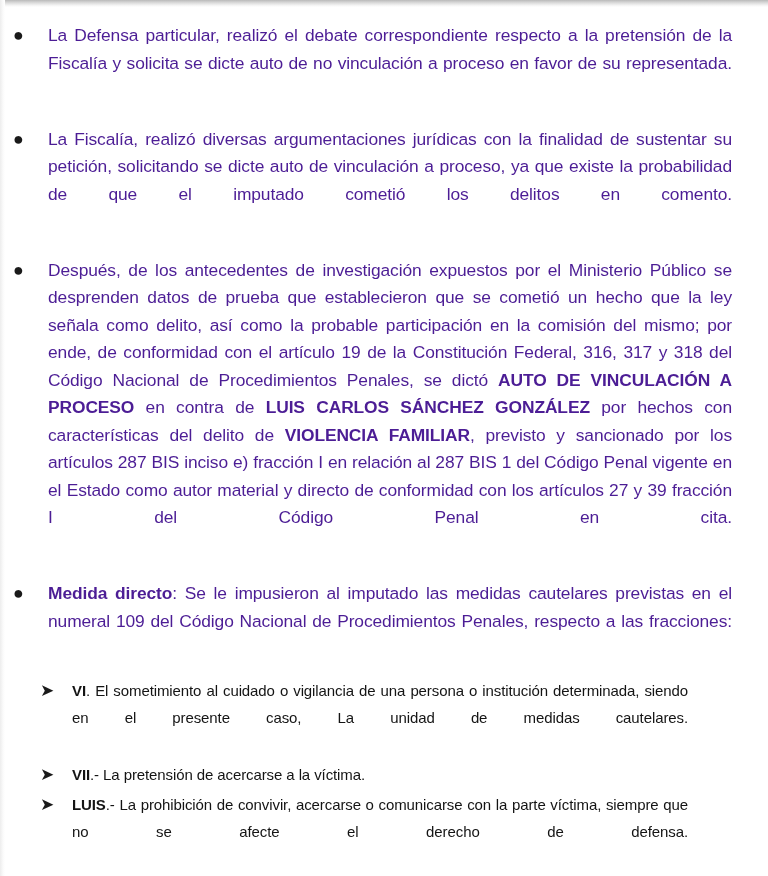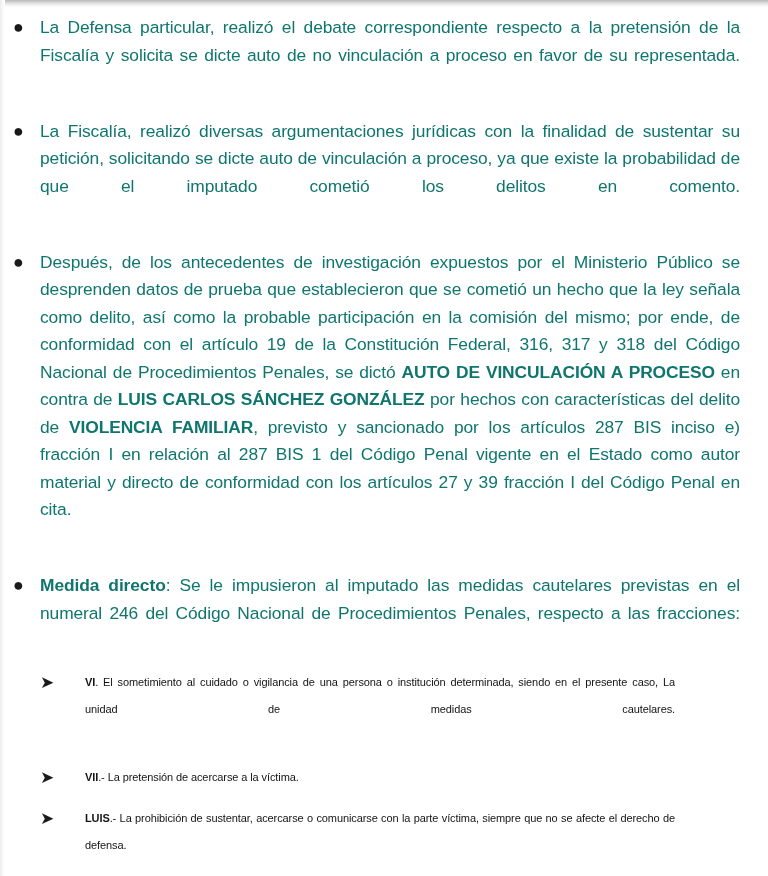--- a/index.html
+++ b/index.html
@@ -64,27 +64,27 @@
   }
   .bullet-marker {
     position: absolute;
     left: 13px;
     top: 0;
     font-size: 18px;
     line-height: 27.5px;
     color: #1a1a1a;
   }
   .para {
-    margin: 0;
+    margin: 8px;
     font-size: 17.4px;
     line-height: 27.5px;
     text-align: justify;
     text-justify: inter-word;
     letter-spacing: -0.1px;
-    color: #0f766e;
+    color: #4c1d95;
     word-spacing: 0.2px;
   }
   .para b {
     font-weight: 700;
   }
   .para .u {
     font-weight: 700;
     text-underline-offset: 1px;
   }
 
@@ -111,22 +111,22 @@
   }
   .frac-marker {
     position: absolute;
     left: 0px;
     top: 0;
     font-size: 17px;
     line-height: 27.5px;
     color: #1a1a1a;
   }
   .frac-text {
-    margin: 13px;
-    font-size: 11px;
+    margin: 0;
+    font-size: 15px;
     line-height: 27.5px;
     text-align: justify;
     text-justify: inter-word;
     letter-spacing: -0.1px;
     color: #141414;
   }
   .frac-text::after {
     content: "";
     display: inline-block;
     width: 100%;
@@ -159,37 +159,37 @@
       <p class="para"><span>La Fiscalía, realizó diversas argumentaciones jurídicas con la finalidad de sustentar su petición, solicitando se dicte auto de vinculación a proceso, ya que existe la probabilidad de que el imputado cometió los delitos en comento.</span></p>
     </li>
 
     <li class="bullet-item">
       <span class="bullet-marker">●</span>
       <p class="para"><span>Después, de los antecedentes de investigación expuestos por el Ministerio Público se desprenden datos de prueba que establecieron que se cometió un hecho que la ley señala como delito, así como la probable participación en la comisión del mismo; por ende, de conformidad con el artículo 19 de la Constitución Federal, 316, 317 y 318 del Código Nacional de Procedimientos Penales, se dictó </span><b>AUTO DE VINCULACIÓN A PROCESO</b><span> en contra de </span><span class="u">LUIS CARLOS SÁNCHEZ GONZÁLEZ</span><span> por hechos con características del delito de </span><b>VIOLENCIA FAMILIAR</b><span>, previsto y sancionado por los artículos 287 BIS inciso e) fracción I en relación al 287 BIS 1 del Código Penal vigente en el Estado como autor material y directo de conformidad con los artículos 27 y 39 fracción I del Código Penal en cita.</span></p>
     </li>
 
     <li class="bullet-item">
       <span class="bullet-marker">●</span>
-      <p class="para"><b>Medida directo</b><span>: Se le impusieron al imputado las medidas cautelares previstas en el numeral 246 del Código Nacional de Procedimientos Penales, respecto a las fracciones:</span></p>
+      <p class="para"><b>Medida directo</b><span>: Se le impusieron al imputado las medidas cautelares previstas en el numeral 109 del Código Nacional de Procedimientos Penales, respecto a las fracciones:</span></p>
 
       <ul class="frac-list">
 
         <li class="frac-item">
           <span class="frac-marker">➤</span>
           <p class="frac-text"><b>VI</b><span>.</span><span> El sometimiento al cuidado o vigilancia de una persona o institución determinada, siendo en el presente caso, La unidad de medidas cautelares.</span></p>
         </li>
 
         <li class="frac-item">
           <span class="frac-marker">➤</span>
           <p class="frac-text single"><b>VII</b><span>.-</span><span> La pretensión de acercarse a la víctima.</span></p>
         </li>
 
         <li class="frac-item">
           <span class="frac-marker">➤</span>
-          <p class="frac-text"><b>LUIS</b><span>.-</span><span> La prohibición de sustentar, acercarse o comunicarse con la parte víctima, siempre que no se afecte el derecho de defensa.</span></p>
+          <p class="frac-text"><b>LUIS</b><span>.-</span><span> La prohibición de convivir, acercarse o comunicarse con la parte víctima, siempre que no se afecte el derecho de defensa.</span></p>
         </li>
 
       </ul>
     </li>
 
   </ul>
 
 </div>
 
 </body></html>

